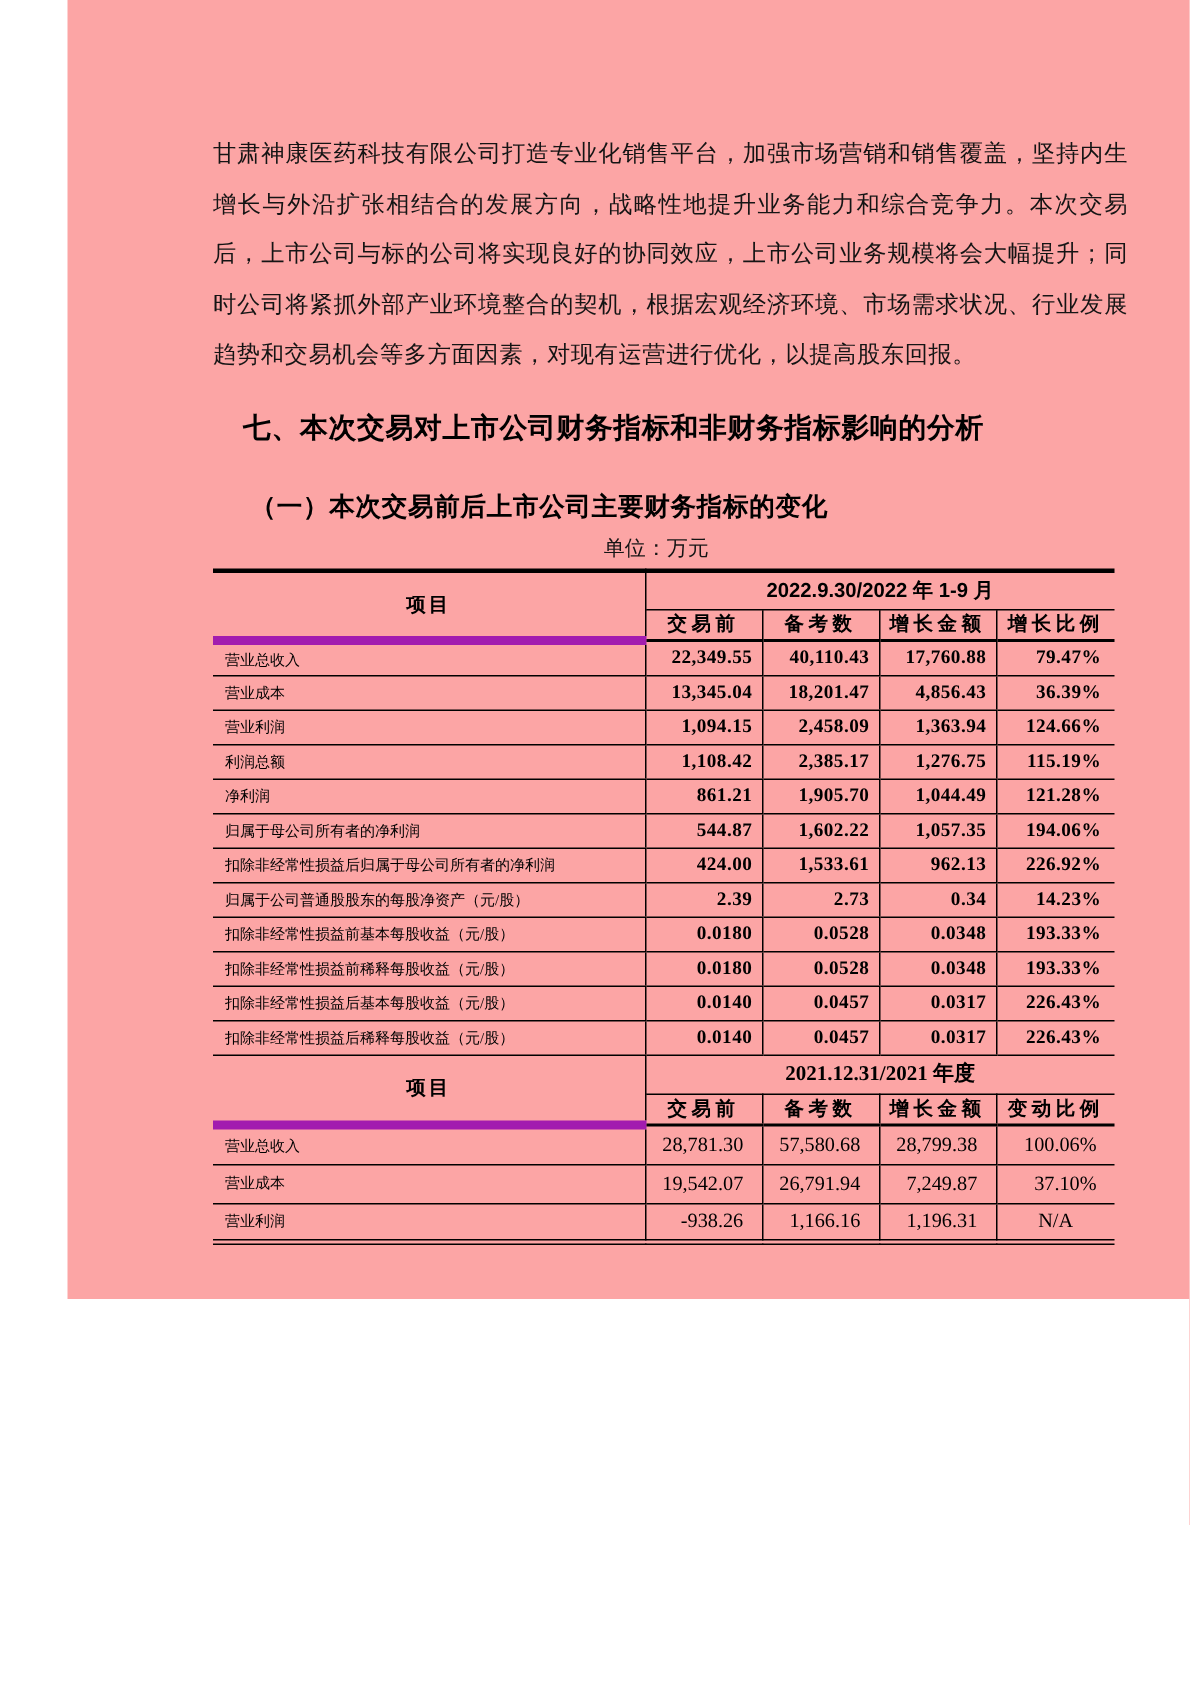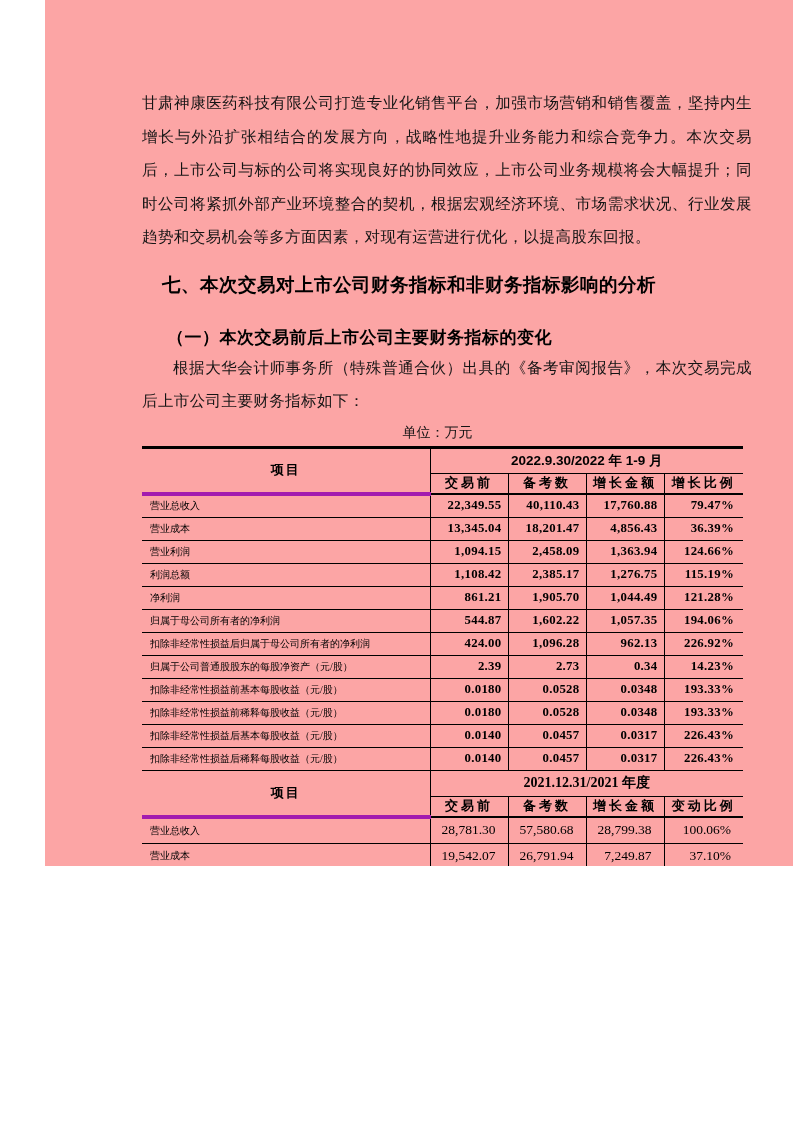--- a/index.html
+++ b/index.html
@@ -63,21 +63,21 @@
   .fin-table th, .fin-table td{
     border-bottom:1px solid #000;
     padding:0;
     overflow:hidden;
     white-space:nowrap;
     font-weight:normal;
   }
   .fin-table .vline{ border-left:1px solid #000; }
   .fin-table .item-head{
     border-right:1px solid #000;
-    border-bottom:4px solid #a21caf;
+    border-bottom:6px solid #a21caf;
     font-weight:bold;
     font-size:13px;
     letter-spacing:2px;
     text-align:center;
   }
   .fin-table tr.hr-b th{
     border-bottom:2px solid #000;
     font-weight:bold;
     font-size:13px;
     letter-spacing:3px;
@@ -135,21 +135,20 @@
 <div class="page">
   <div class="content">
 
     <p class="body-par">甘肃神康医药科技有限公司打造专业化销售平台，加强市场营销和销售覆盖，坚持内生增长与外沿扩张相结合的发展方向，战略性地提升业务能力和综合竞争力。本次交易后，上市公司与标的公司将实现良好的协同效应，上市公司业务规模将会大幅提升；同时公司将紧抓外部产业环境整合的契机，根据宏观经济环境、市场需求状况、行业发展趋势和交易机会等多方面因素，对现有运营进行优化，以提高股东回报。</p>
 
 
     <h1 class="sec-head">七、本次交易对上市公司财务指标和非财务指标影响的分析</h1>
 
     <h2 class="sub-head">（一）本次交易前后上市公司主要财务指标的变化</h2>
 
-    <p class="body-par indent">根据大华会计师事务所（特殊普通合伙）出具的《备考审阅报告》，本次交易完成后上市公司主要财务指标如下：</p>
 
     <div class="unit-label">单位：万元</div>
 
     <table class="fin-table" id="fin-table">
       <colgroup>
         <col style="width:288px">
         <col style="width:78px">
         <col style="width:78px">
         <col style="width:78px">
         <col style="width:79px">
@@ -203,21 +202,21 @@
           <tr class="dr1">
             <td class="label-cell">归属于母公司所有者的净利润</td>
             <td class="num vline n1">544.87</td>
             <td class="num vline n1">1,602.22</td>
             <td class="num vline n1">1,057.35</td>
             <td class="num vline n1 pct">194.06%</td>
           </tr>
           <tr class="dr1">
             <td class="label-cell">扣除非经常性损益后归属于母公司所有者的净利润</td>
             <td class="num vline n1">424.00</td>
-            <td class="num vline n1">1,096.28</td>
+            <td class="num vline n1">1,533.61</td>
             <td class="num vline n1">962.13</td>
             <td class="num vline n1 pct">226.92%</td>
           </tr>
           <tr class="dr1">
             <td class="label-cell">归属于公司普通股股东的每股净资产（元/股）</td>
             <td class="num vline n1">2.39</td>
             <td class="num vline n1">2.73</td>
             <td class="num vline n1">0.34</td>
             <td class="num vline n1 pct">14.23%</td>
           </tr>

